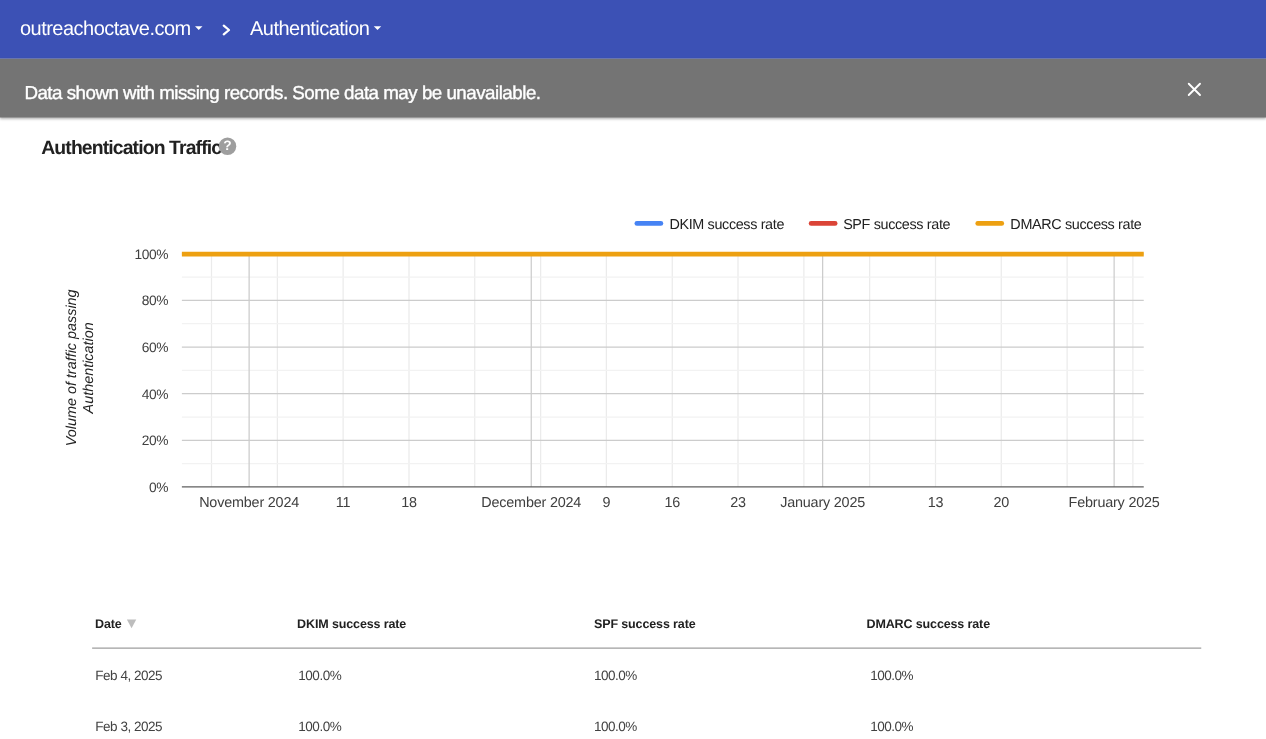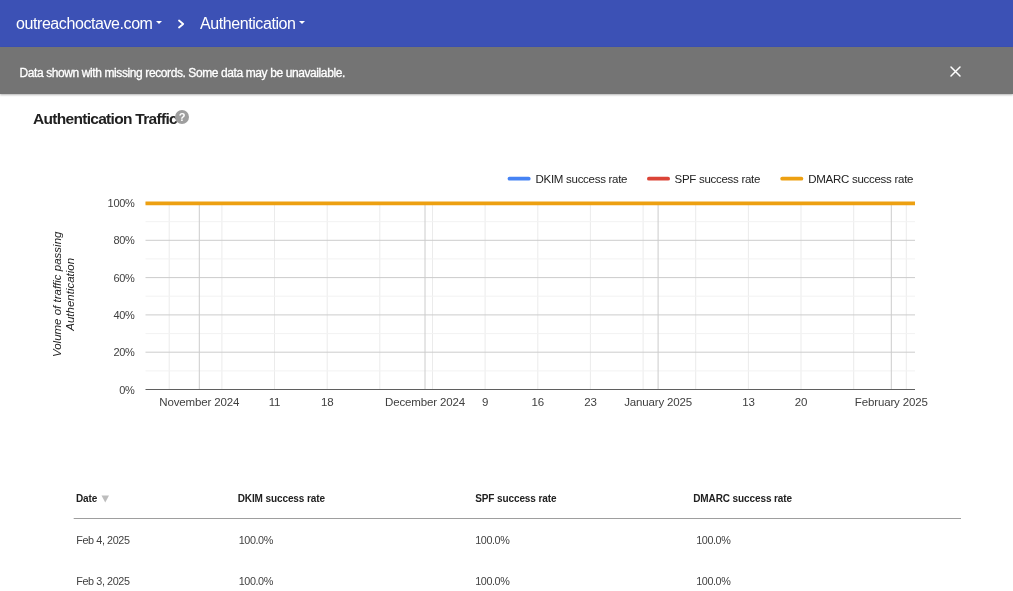--- a/index.html
+++ b/index.html
@@ -2,21 +2,21 @@
 <html><head>
 <meta charset="utf-8">
 <style>
   html,body{margin:0;padding:0;}
   body{width:1013px;height:591px;background:#fff;font-family:"Liberation Sans",sans-serif;overflow:hidden;position:relative;}
   .topbar{position:absolute;left:0;top:0;width:1013px;height:47px;background:#3c51b5;}
   .crumb{position:absolute;color:#fff;font-size:16px;letter-spacing:-0.42px;top:14.5px;}
   .caret{position:absolute;top:21px;width:0;height:0;border-left:3px solid transparent;border-right:3px solid transparent;border-top:3.8px solid #fff;}
   .chev{position:absolute;left:176px;top:18.5px;width:10px;height:10px;}
   .banner{position:absolute;left:0;top:46.6px;width:1013px;height:47.4px;background:#747474;box-shadow:0 1px 2px rgba(0,0,0,0.3);}
-  .bannertext{position:absolute;left:19.5px;top:19px;color:#fff;font-size:12px;letter-spacing:-0.4px;-webkit-text-stroke:0.3px #fff;}
+  .bannertext{position:absolute;left:19.5px;top:19px;color:#fff;font-size:15px;letter-spacing:-0.4px;-webkit-text-stroke:0.3px #fff;}
   .closex{position:absolute;left:948px;top:17px;width:15px;height:15px;}
   .h1{position:absolute;left:33px;top:110px;color:#212121;font-size:15.5px;font-weight:bold;letter-spacing:-0.7px;}
   .helpicon{position:absolute;left:175px;top:110px;width:14px;height:14px;border-radius:50%;background:#9e9e9e;color:#fff;font-size:11px;font-weight:bold;text-align:center;line-height:14.5px;}
   svg.chart{position:absolute;left:0;top:0;}
 </style>
 </head>
 <body>
 <div class="topbar">
   <span class="crumb" style="left:16px;">outreachoctave.com</span>
   <span class="caret" style="left:156px;"></span>

